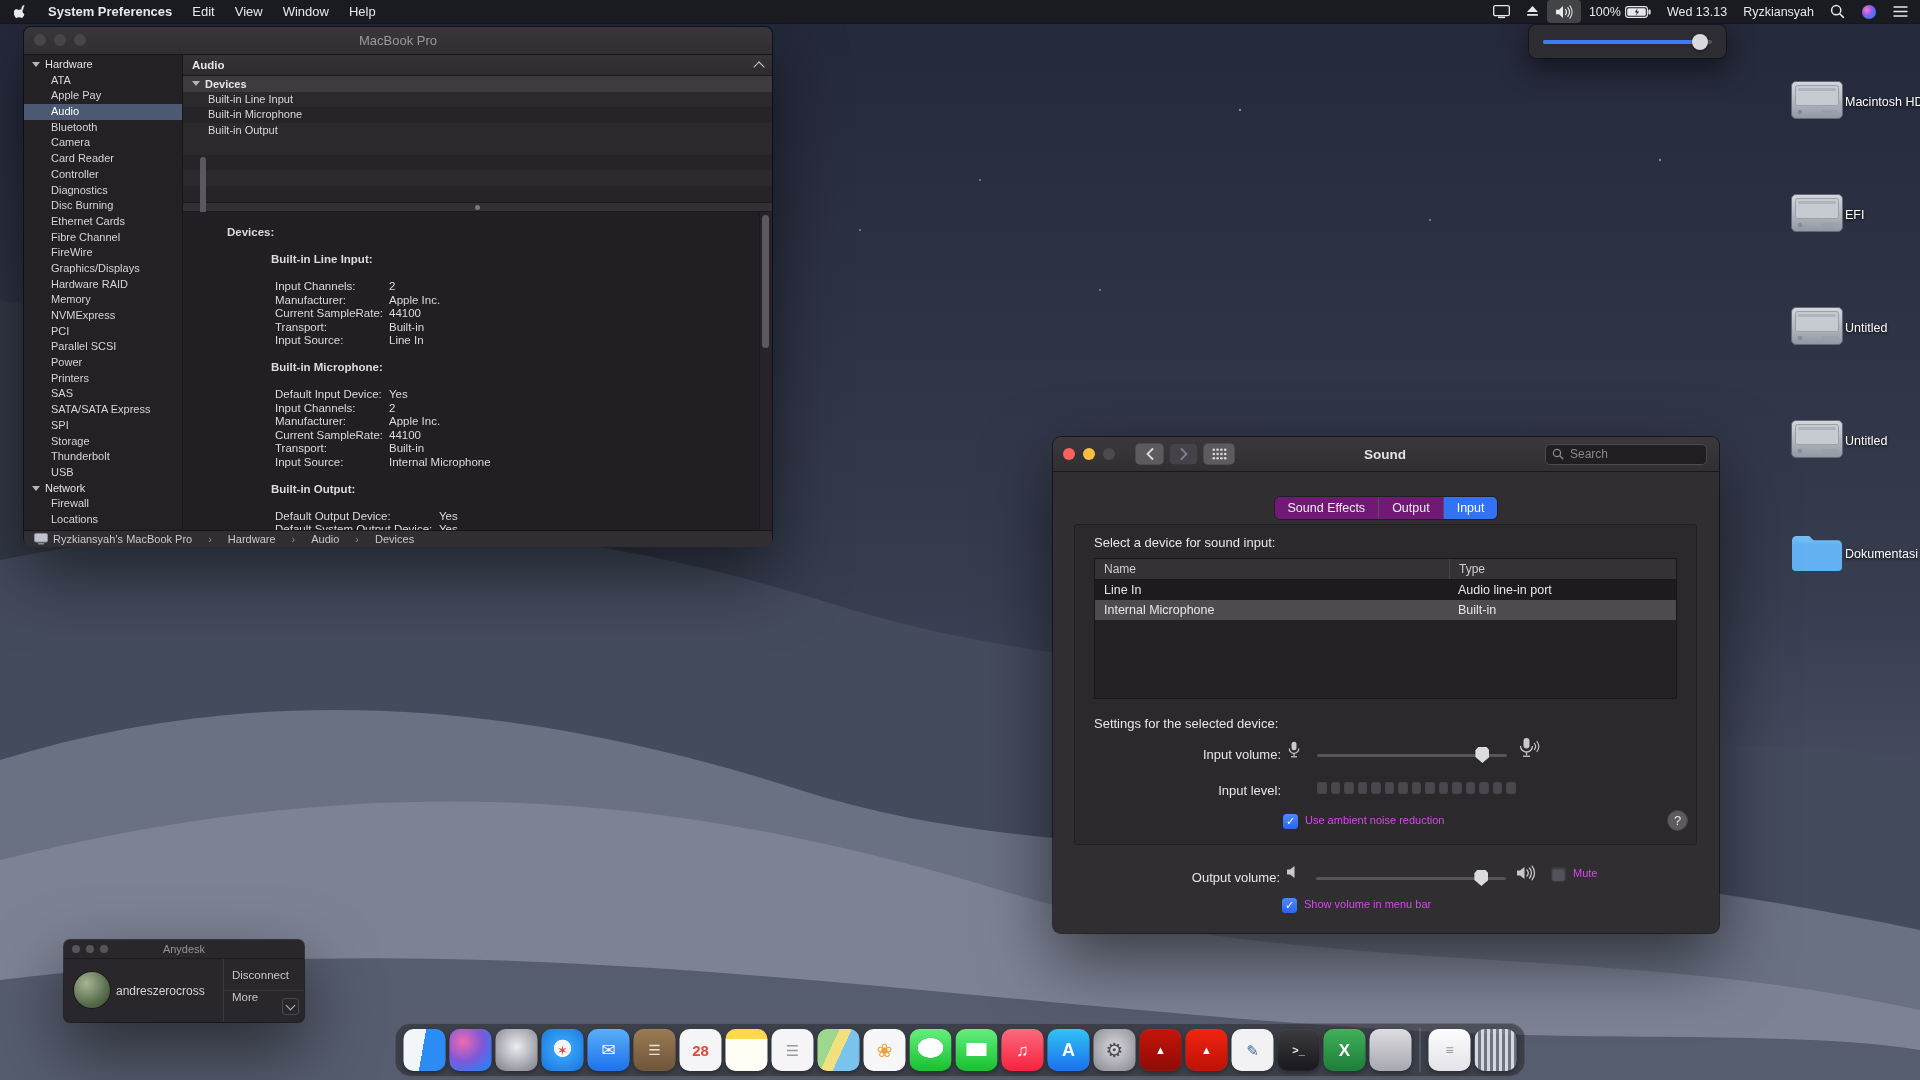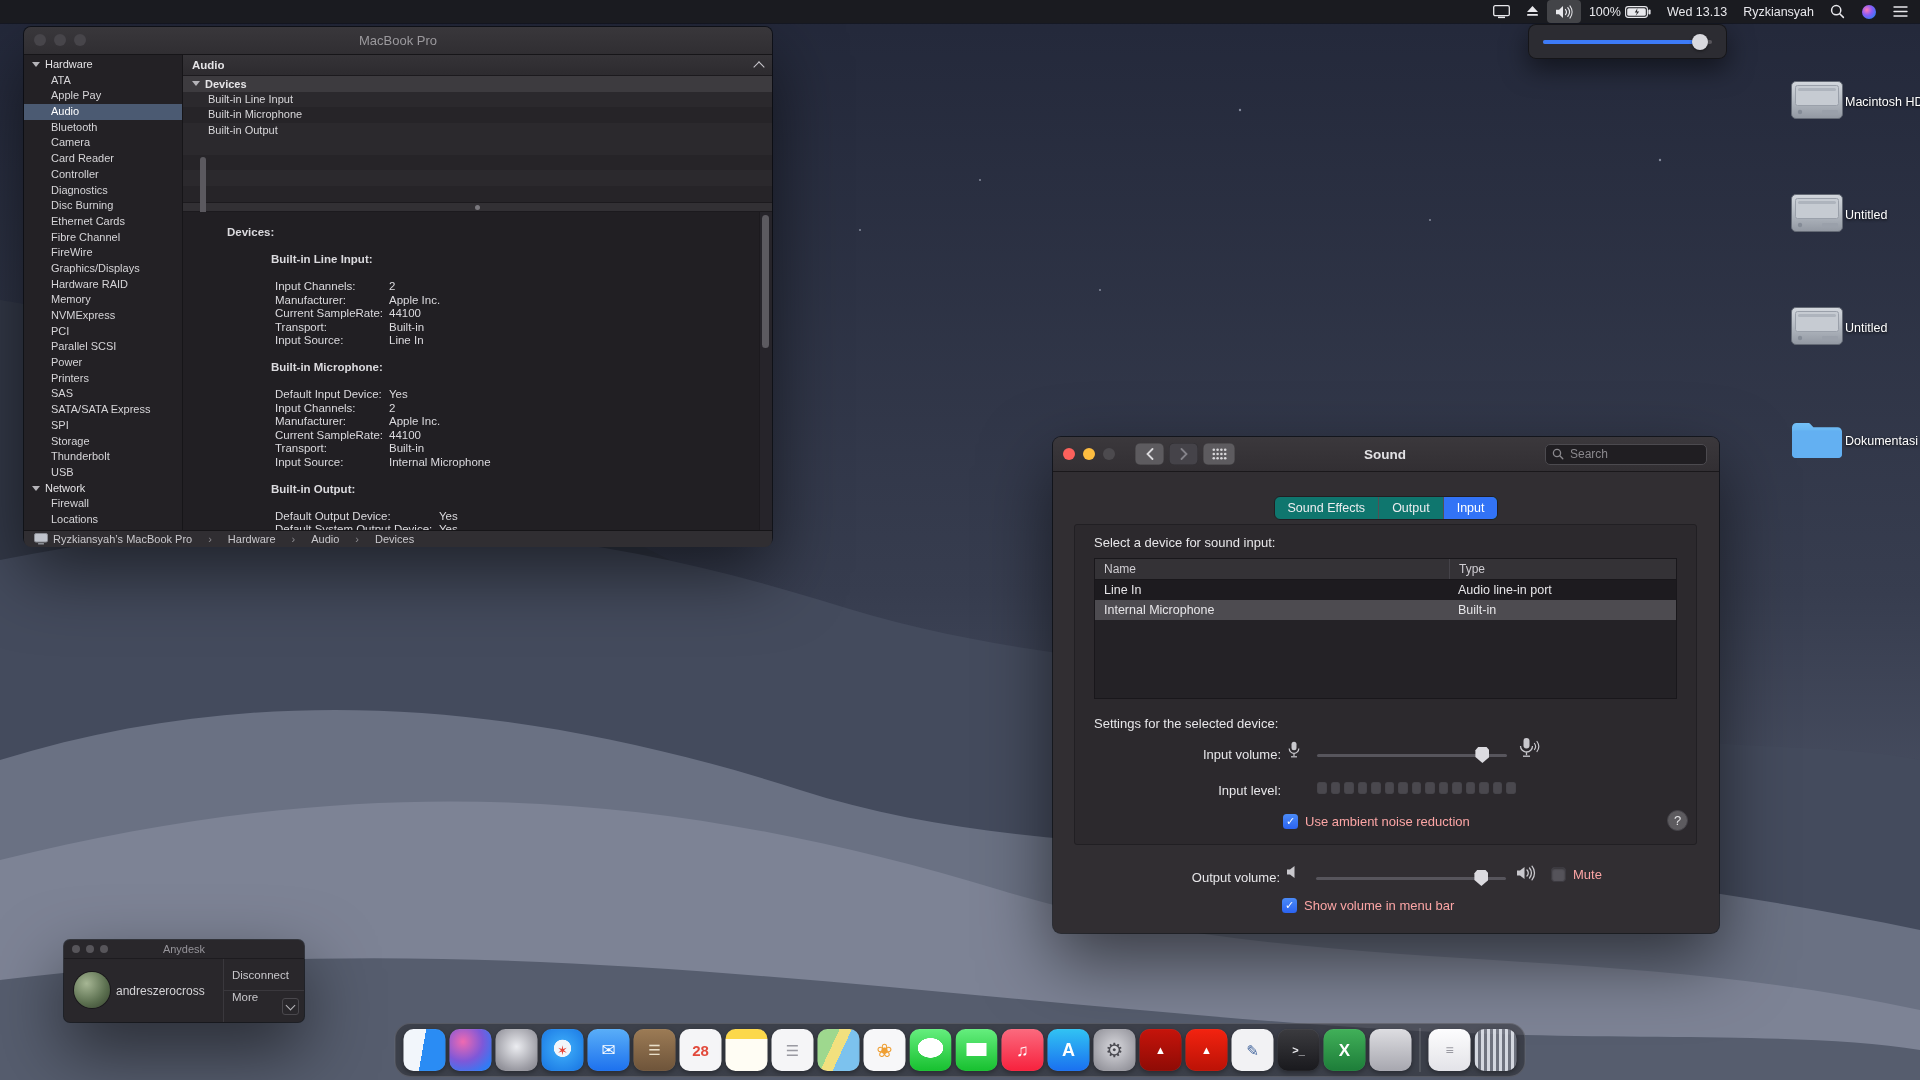--- a/index.html
+++ b/index.html
@@ -78,21 +78,21 @@
   .nav-group{position:absolute;left:82px;display:flex;gap:5px;}
   .nav-btn{width:29px;height:22px;background:#5d5b5f;border-radius:5px;display:flex;align-items:center;justify-content:center;box-shadow:inset 0 0 0 0.5px rgba(0,0,0,.35);}
   .nav-btn.disabled{background:#454349;}
   .grid-btn{position:absolute;left:150px;width:32px;height:22px;background:#5d5b5f;border-radius:5px;display:flex;align-items:center;justify-content:center;box-shadow:inset 0 0 0 0.5px rgba(0,0,0,.35);}
   .snd-title{position:absolute;left:0;right:2px;text-align:center;font-size:13.5px;font-weight:700;color:#e3e2e5;pointer-events:none;}
   .search{position:absolute;right:12px;width:162px;height:21px;background:#201e22;border:1px solid #4c4a4f;border-radius:5px;
     display:flex;align-items:center;padding:0 6px;gap:4px;box-sizing:border-box;}
   .search input{background:transparent;border:none;outline:none;color:#d8d7da;font-size:12px;width:100%;font-family:inherit;}
   .search input::placeholder{color:#8a888d;}
   .tabbar{position:absolute;top:59px;left:0;right:0;display:flex;justify-content:center;}
-  .seg{height:22px;display:flex;border-radius:6px;overflow:hidden;border:1px solid #211f23;background:#0f766e;}
+  .seg{height:22px;display:flex;border-radius:6px;overflow:hidden;border:1px solid #211f23;background:#701a75;}
   .seg-item{padding:0 13px;font-size:12.5px;color:#ededf0;display:flex;align-items:center;border-right:1px solid #525055;}
   .seg-item:last-child{border-right:none;}
   .seg-item.selected{background:#3273f6;color:#fff;}
   .snd-box{position:absolute;left:21px;top:87px;width:623px;height:321px;background:#2c292d;border:1px solid #211f23;border-radius:3px;box-sizing:border-box;}
   .box-label{position:absolute;font-size:13px;color:#e7e6e9;white-space:nowrap;}
   .dev-table{position:absolute;left:19px;top:33px;width:583px;height:141px;border:1px solid #19171b;background:#242226;box-sizing:border-box;}
   .dt-header{height:20px;background:#343236;border-bottom:1px solid #19171b;display:grid;grid-template-columns:354px 1fr;font-size:12px;color:#cfcdd2;}
   .dt-header div{display:flex;align-items:center;padding-left:9px;}
   .dt-header div:last-child{border-left:1px solid #454349;}
   .dt-row{height:20px;display:grid;grid-template-columns:354px 1fr;font-size:12.5px;color:#e6e5e8;align-items:center;}
@@ -103,21 +103,21 @@
   .slider{position:absolute;width:190px;height:16px;}
   .slider .track{position:absolute;left:0;right:0;top:6.5px;height:3px;background:#57555c;border-radius:1.5px;}
   .slider .knob{position:absolute;top:0;width:14px;height:16px;background:#dcdbe0;
     clip-path:polygon(50% 100%,0 62%,0 20%,20% 0,80% 0,100% 20%,100% 62%);}
   .meter{position:absolute;display:flex;gap:4px;}
   .meter .seg-m{width:9.5px;height:12px;background:#4a484e;border-radius:2px;box-shadow:inset 0 0 1px rgba(0,0,0,.5);}
   .cb{width:15px;height:15px;border-radius:3.5px;position:absolute;box-sizing:border-box;}
   .cb.checked{background:linear-gradient(#4b8bf8,#2b63f1);}
   .cb.checked::after{content:"✓";position:absolute;inset:0;display:flex;align-items:center;justify-content:center;color:#fff;font-size:11px;font-weight:700;}
   .cb.unchecked{background:#55535a;border:1px solid #3c3a40;box-shadow:inset 0 1px 2px rgba(0,0,0,.4);}
-  .cb-label{position:absolute;font-size:13px;color:#fca5a5;white-space:nowrap;}
+  .cb-label{position:absolute;font-size:11px;color:#d946ef;white-space:nowrap;}
   .help-btn{position:absolute;left:592px;top:285px;width:21px;height:21px;border-radius:50%;background:#5d5b5f;
     border:1px solid #454349;display:flex;align-items:center;justify-content:center;color:#e3e2e5;font-size:13px;box-sizing:border-box;}
   .icon-abs{position:absolute;}
   
   .vol-popup{position:absolute;left:1528px;top:24px;width:199px;height:35px;z-index:45;
     background:rgba(44,44,50,0.97);border-radius:8px;border:1px solid rgba(0,0,0,.5);
     box-shadow:0 10px 26px rgba(0,0,0,.5);display:flex;align-items:center;padding:0 14px;box-sizing:border-box;}
   .vol-track{position:relative;flex:1;height:4px;border-radius:2px;background:#5a585e;}
   .vol-fill{position:absolute;left:0;top:0;bottom:0;background:#3d7bf7;border-radius:2px;}
   .vol-knob{position:absolute;top:-6px;width:16px;height:16px;border-radius:50%;background:#d9d9de;box-shadow:0 1px 3px rgba(0,0,0,.5);}
@@ -198,20 +198,36 @@
     </g>
     <path d="M0,300 C200,330 420,430 640,545 C860,660 1100,705 1340,760 L1920,870 L1920,1080 L0,1080 Z" fill="#333948"></path>
     <path d="M0,560 C300,500 560,520 820,600 C1100,690 1300,650 1560,720 C1700,755 1820,740 1920,760 L1920,1080 L0,1080 Z" fill="#444b5d"></path>
     <path d="M0,760 C260,680 520,700 800,790 C1080,880 1400,820 1920,930 L1920,1080 L0,1080 Z" fill="#6a7183"></path>
     <path d="M0,860 C400,760 700,800 1000,890 C1300,980 1600,940 1920,1010 L1920,1080 L0,1080 Z" fill="#7d8395"></path>
     <path d="M0,980 C500,920 900,1000 1400,1030 C1600,1042 1800,1030 1920,1050 L1920,1080 L0,1080 Z" fill="#565d6e"></path>
   </svg>
 </div>
 
 <header class="menubar">
+  <div class="left">
+    <div class="mb-item">
+      <span>
+        <svg width="14" height="16" viewBox="0 0 16 18">
+            <path d="M11.7 1.1c-.9.1-1.9.7-2.5 1.5-.5.7-1 1.7-.8 2.6 1 .1 2-.5 2.6-1.3.6-.7 1-1.7.7-2.8zM8.9 5.9c-1.3 0-2.6.8-3.3.8-.7 0-1.8-.8-3-.8C1 5.9-.3 7.3-.3 9.9c0 2.6 1.9 5.9 3.4 5.9.8 0 1.5-.7 2.7-.7s1.9.7 2.8.7c1.5 0 3.2-3 3.2-4.6-1.2-.6-2.1-1.7-2.1-3.1 0-1.2.7-2.2 1.5-2.8-.7-.9-1.7-1.4-2.3-1.4z" fill="#e8e8ec"></path>
+          </svg>
+      </span>
+    </div>
+    <div class="mb-item app-name">System Preferences</div>
+    <div id="mb-menus" style="display:flex;height:100%;">
+        <div class="mb-item">Edit</div>
+        <div class="mb-item">View</div>
+        <div class="mb-item">Window</div>
+        <div class="mb-item">Help</div>
+      </div>
+  </div>
   <div class="right">
     <div class="status-item">
       <svg width="17" height="14" viewBox="0 0 17 14">
           <rect x="0.7" y="0.7" width="15.6" height="10" rx="1.5" stroke="#e8e8ec" stroke-width="1.3" fill="none"></rect>
           <rect x="5" y="11.6" width="7" height="1.5" fill="#e8e8ec"></rect>
         </svg>
     </div>
     <div class="status-item">
       <svg width="13" height="11" viewBox="0 0 13 11">
           <path d="M6.5 0 12 6H1z" fill="#e8e8ec"></path>
@@ -632,37 +648,49 @@
     <div class="desk-item">
       <div class="desk-icon">
   <svg width="56" height="44" viewBox="0 0 56 44">
     <rect x="2.5" y="3.5" width="51" height="37" rx="4.5" fill="url(#driveGrad)" stroke="#646a75"></rect>
     <rect x="6.5" y="7.5" width="43" height="20" rx="2" fill="#c6cbd2" stroke="#9aa0aa"></rect>
     <rect x="9" y="10" width="38" height="3" rx="1.5" fill="#aeb4bd"></rect>
     <circle cx="11" cy="34" r="2.2" fill="#848b96"></circle>
     <rect x="33" y="32" width="16" height="4.5" rx="1.2" fill="#9aa0aa"></rect>
   </svg>
 </div>
-      <div class="desk-label">Untitled</div>
+      <div class="desk-label">EFI</div>
     </div>
     <div class="desk-item">
       <div class="desk-icon">
   <svg width="56" height="44" viewBox="0 0 56 44">
     <rect x="2.5" y="3.5" width="51" height="37" rx="4.5" fill="url(#driveGrad)" stroke="#646a75"></rect>
     <rect x="6.5" y="7.5" width="43" height="20" rx="2" fill="#c6cbd2" stroke="#9aa0aa"></rect>
     <rect x="9" y="10" width="38" height="3" rx="1.5" fill="#aeb4bd"></rect>
     <circle cx="11" cy="34" r="2.2" fill="#848b96"></circle>
     <rect x="33" y="32" width="16" height="4.5" rx="1.2" fill="#9aa0aa"></rect>
   </svg>
 </div>
       <div class="desk-label">Untitled</div>
     </div>
     <div class="desk-item">
       <div class="desk-icon">
   <svg width="56" height="44" viewBox="0 0 56 44">
+    <rect x="2.5" y="3.5" width="51" height="37" rx="4.5" fill="url(#driveGrad)" stroke="#646a75"></rect>
+    <rect x="6.5" y="7.5" width="43" height="20" rx="2" fill="#c6cbd2" stroke="#9aa0aa"></rect>
+    <rect x="9" y="10" width="38" height="3" rx="1.5" fill="#aeb4bd"></rect>
+    <circle cx="11" cy="34" r="2.2" fill="#848b96"></circle>
+    <rect x="33" y="32" width="16" height="4.5" rx="1.2" fill="#9aa0aa"></rect>
+  </svg>
+</div>
+      <div class="desk-label">Untitled</div>
+    </div>
+    <div class="desk-item">
+      <div class="desk-icon">
+  <svg width="56" height="44" viewBox="0 0 56 44">
     <path d="M3 10.5C3 8 5 6 7.5 6h11.2c1.2 0 2.3.5 3.1 1.4l2.6 2.9h24.1c2.5 0 4.5 2 4.5 4.5v21.7c0 2.5-2 4.5-4.5 4.5h-41C5 41 3 39 3 36.5z" fill="url(#folderGrad)"></path>
     <rect x="3" y="13.5" width="50" height="27.5" rx="4" fill="#63b0f2"></rect>
   </svg>
 </div>
       <div class="desk-label">Dokumentasi</div>
     </div>
   </aside>
 
 <section class="window win-anydesk">
   <div class="ad-titlebar">

